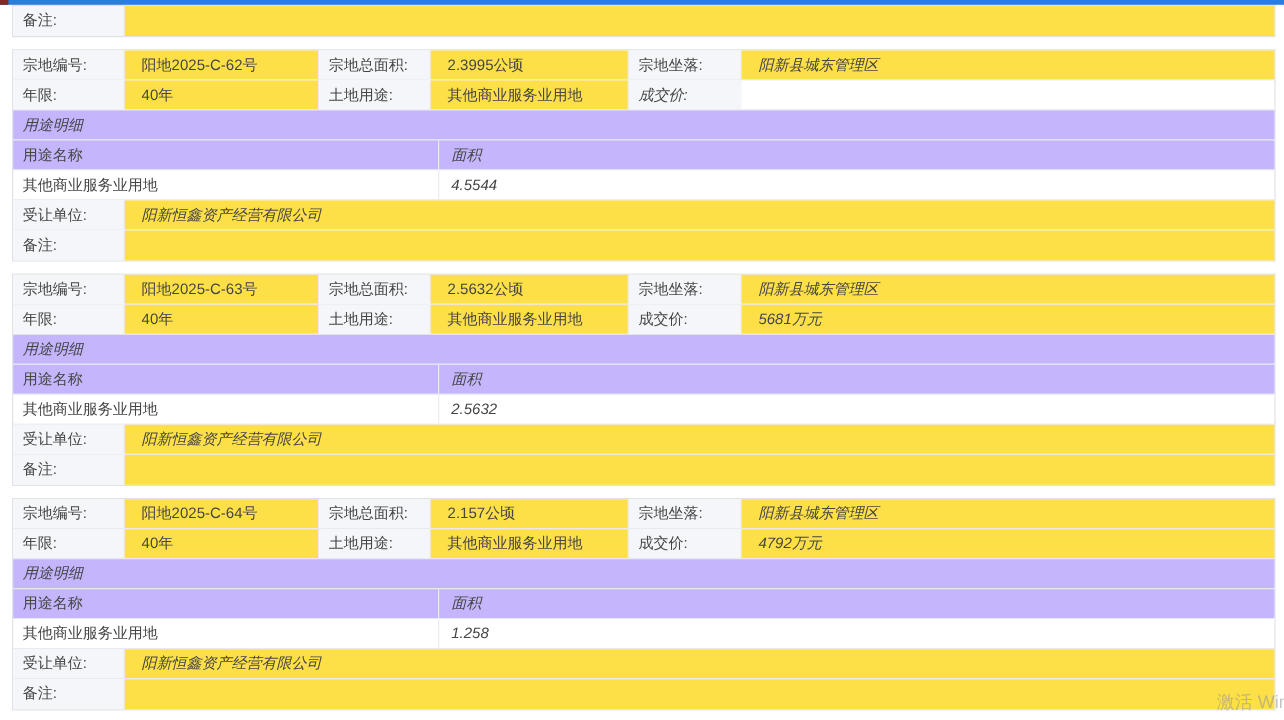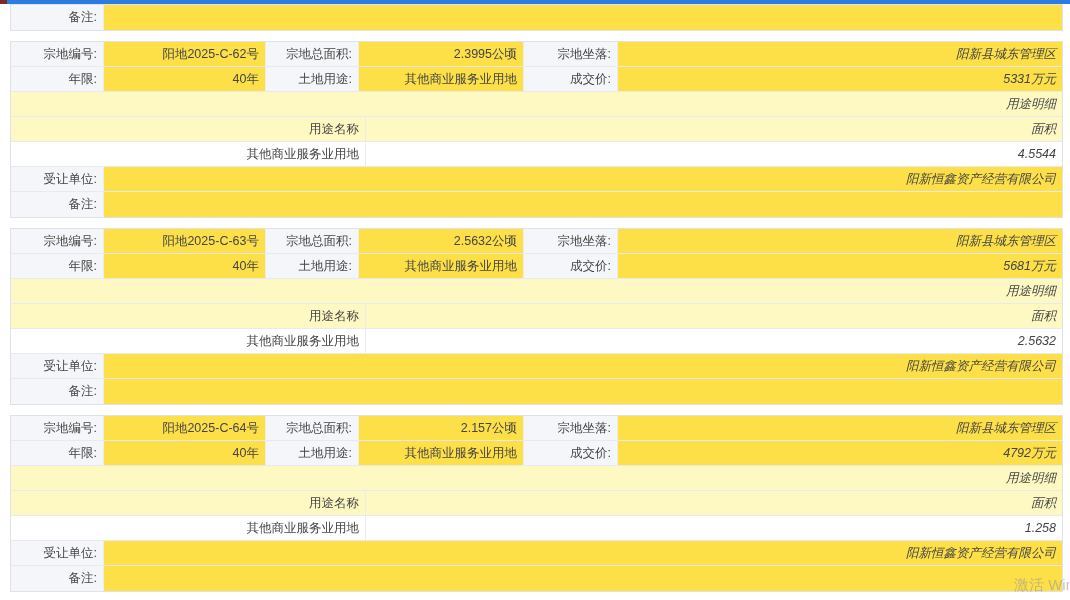--- a/index.html
+++ b/index.html
@@ -24,21 +24,20 @@
     width: 7px; height: 4px;
     background: #7c2a22;
   }
   
   .tbl {
     width: 1053px;
     margin-left: 10px;
     border: 1px solid #dfe3e8;
     box-sizing: border-box;
     background: #ffffff;
-    text-align: right;
   }
   .tbl-top { margin-top: 4px; margin-bottom: 10px; }
   .tbl-block { margin-bottom: 10px; }
   .row {
     display: grid;
     height: 25px;
     line-height: 24px;
     border-bottom: 1px solid #e7eaee;
     box-sizing: border-box;
   }
@@ -50,21 +49,21 @@
   .cell {
     box-sizing: border-box;
     padding: 0 6px 0 8px;
     white-space: nowrap;
     overflow: hidden;
     border-right: 1px solid #e9ecf0;
   }
   .cell:last-child { border-right: none; font-style: italic; }
   .cell-label { background: #f4f6f9; }
   .cell-value { background: #fde047; padding-left: 14px; }
-  .row-header .cell { background: #fef9c3; }
+  .row-header .cell { background: #c4b5fd; }
   .cell-subname { padding-left: 8px; font-family: Liberation Serif, serif; }
   .cell-subarea { padding-left: 10px; }
   
   .watermark {
     position: absolute;
     top: 576px; left: 1014px;
     font-size: 15px;
     color: rgba(150,150,150,0.55);
     white-space: nowrap;
     pointer-events: none;
@@ -92,21 +91,20 @@
     <div class="cell cell-value">2.3995公顷</div>
     <div class="cell cell-label">宗地坐落:</div>
     <div class="cell cell-value">阳新县城东管理区</div>
   </div>
   <div class="row row-kv6">
     <div class="cell cell-label">年限:</div>
     <div class="cell cell-value">40年</div>
     <div class="cell cell-label">土地用途:</div>
     <div class="cell cell-value">其他商业服务业用地</div>
     <div class="cell cell-label">成交价:</div>
-    <div class="cell cell-value">5331万元</div>
   </div>
   <div class="row row-full row-header">
     <div class="cell">用途明细</div>
   </div>
   <div class="row row-sub row-header">
     <div class="cell cell-subname">用途名称</div>
     <div class="cell cell-subarea">面积</div>
   </div>
   <div class="row row-sub">
     <div class="cell cell-subname">其他商业服务业用地</div>

